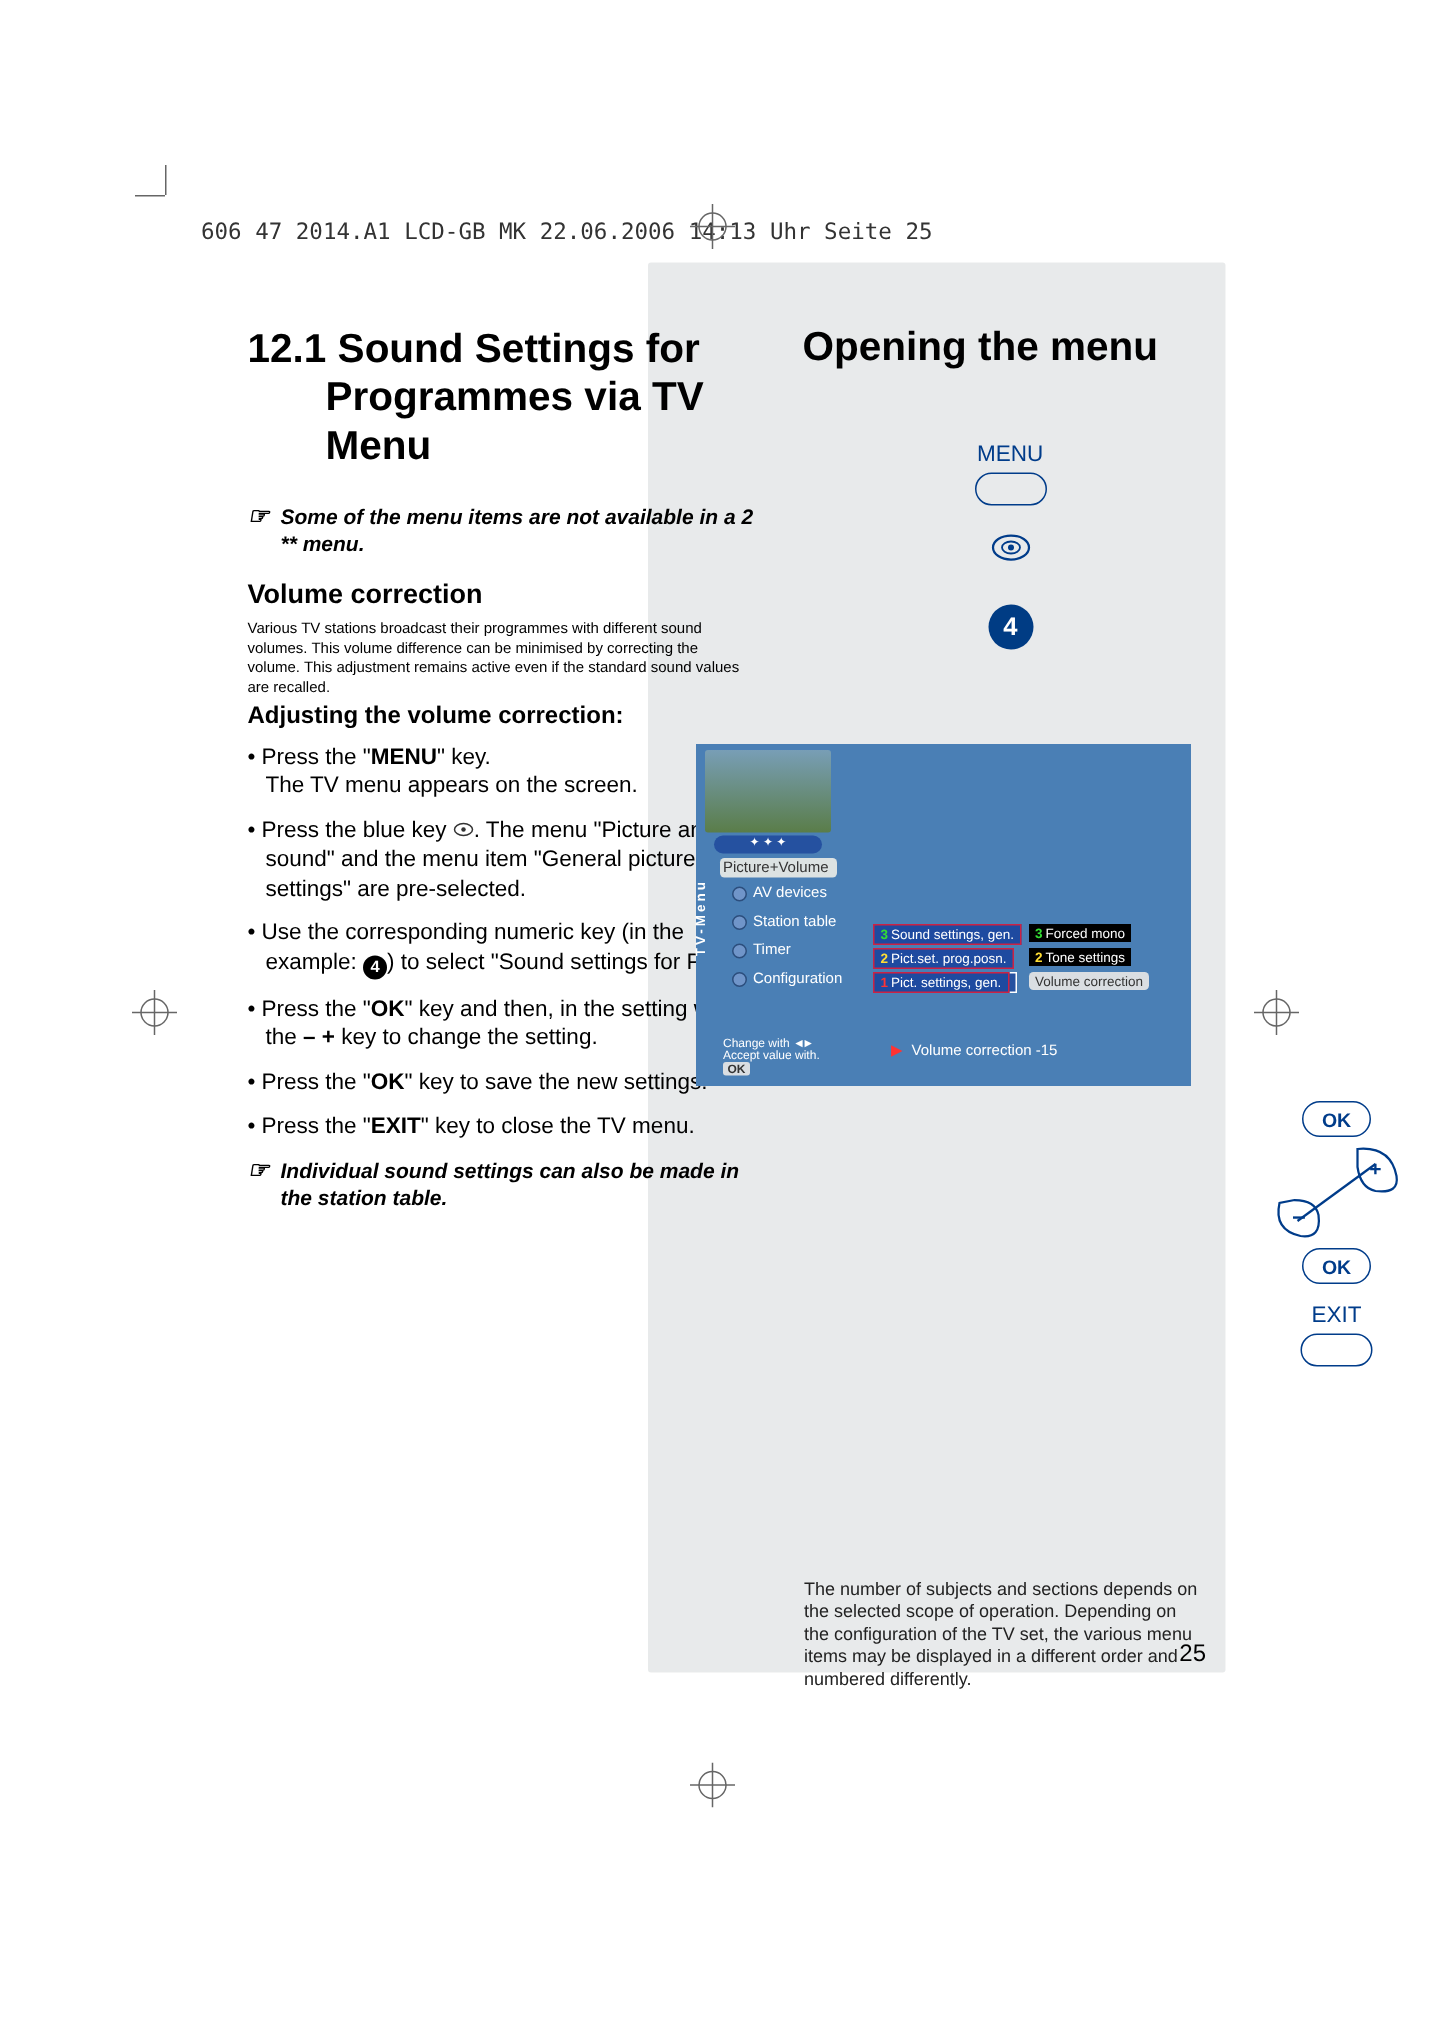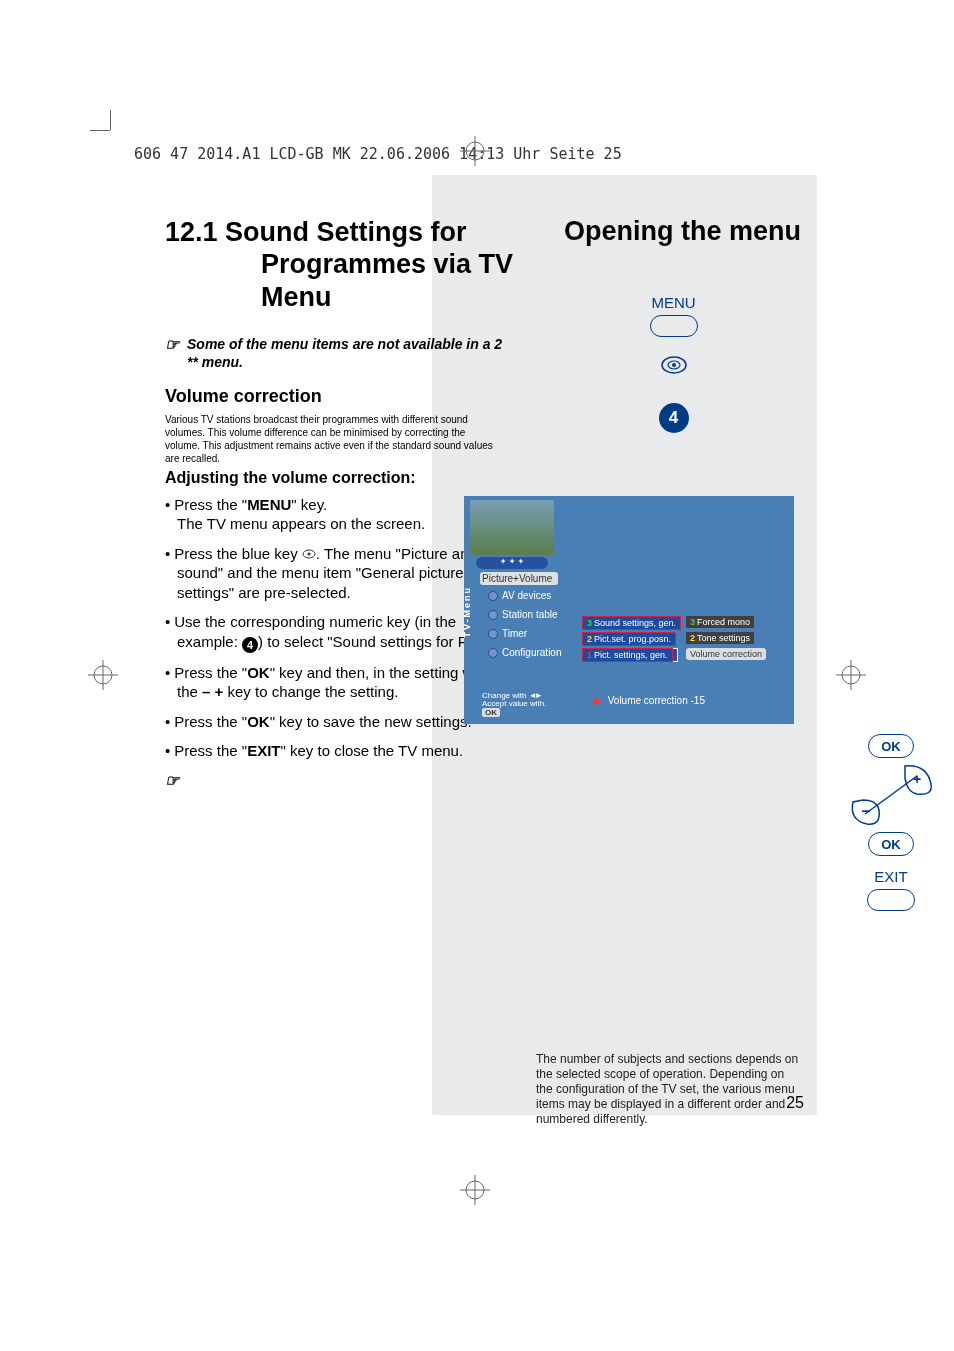--- a/index.html
+++ b/index.html
@@ -9,23 +9,23 @@
     .header-line { position: absolute; left: 134px; top: 145px; font-family: monospace; font-size: 15px; color: #333; }
     .reg-mark-top { position: absolute; left: 460px; top: 136px; }
     .reg-mark-bottom { position: absolute; left: 460px; top: 1175px; }
     .reg-svg { width: 30px; height: 30px; }
     .reg-circle { fill: none; stroke: #666; stroke-width: 1; }
     .reg-line { stroke: #666; stroke-width: 1; }
     .left-crop { position: absolute; left: 88px; top: 660px; }
     .right-crop { position: absolute; right: 88px; top: 660px; }
 
     .content { position: absolute; left: 165px; top: 216px; width: 636px; }
-    .title-row { display: flex; justify-content: space-between; align-items: flex-start; margin-bottom: 22px; cursor: default; }
+    .title-row { display: flex; justify-content: flex-start; align-items: flex-start; margin-bottom: 22px; cursor: default; }
     .section-title { font-size: 27px; font-weight: bold; line-height: 1.2; width: 370px; }
-    .section-title .line2 { margin-left: 96px; }
+    .section-title .line2 { margin-left: 52px; }
     .opening-title { font-size: 27px; font-weight: bold; }
 
     .note { margin-left: 22px; width: 322px; font-size: 14px; font-weight: bold; font-style: italic; line-height: 1.3; margin-bottom: 14px; }
     .note-icon { margin-left: -22px; float: left; font-size: 16px; }
 
     .subhead { font-size: 18px; font-weight: bold; margin: 6px 0; }
     .para { font-size: 10px; line-height: 1.3; width: 332px; margin-bottom: 4px; }
     .subhead2 { font-size: 16px; font-weight: bold; margin: 4px 0 8px; }
 
     .bullets { width: 388px; }
@@ -48,21 +48,21 @@
     .tv-stars { position: absolute; left: 12px; top: 61px; width: 72px; height: 12px; background: #2551a0; text-align: center; border-radius: 6px; font-size: 8px; }
     .tv-side-label { position: absolute; left: -2px; top: 90px; writing-mode: vertical-rl; transform: rotate(180deg); font-size: 9px; font-weight: bold; letter-spacing: 2px; }
     .tv-item { position: absolute; left: 24px; display: flex; align-items: center; gap: 4px; }
     .tv-item-dot { width: 10px; height: 10px; border-radius: 50%; background: #7095c9; border: 1px solid #2c4e7d; }
     .tv-item.highlight { left: 16px; background: #dce2e2; color: #333; padding: 1px 6px 1px 2px; border-radius: 3px; }
     .tv-sub1 { position: absolute; left: 118px; background: #1e4aa0; padding: 1px 4px; font-size: 9px; border: 1px solid #c24; }
     .tv-sub1.top { background: #2551a0; border: 1px solid #fff; margin-top: 48px; }
     .tv-numred { color: #f33; font-weight: bold; margin-right: 2px; }
     .tv-numgrn { color: #3d3; font-weight: bold; margin-right: 2px; }
     .tv-numyel { color: #fd3; font-weight: bold; margin-right: 2px; }
-    .tv-sub2 { position: absolute; left: 222px; background: #404040; padding: 1px 4px; font-size: 9px; }
+    .tv-sub2 { position: absolute; left: 222px; background: #000000; padding: 1px 4px; font-size: 9px; }
     .tv-sub2.highlight { background: #dadee2; color: #333; border-radius: 3px; }
     .tv-footer { position: absolute; left: 6px; bottom: 6px; font-size: 8px; line-height: 1.1; margin-left: 12px; }
     .tv-ok { background: #dadee2; color: #333; padding: 0 3px; border-radius: 2px; font-weight: bold; }
     .tv-status { position: absolute; left: 130px; bottom: 18px; font-size: 10px; }
     .tv-status-arrow { color: #f33; font-size: 10px; margin-right: 6px; }
 
     
     .ok-block { position: absolute; right: 8px; top: 734px; width: 110px; }
     .oval { width: 46px; height: 24px; border: 1.5px solid #003c8a; border-radius: 12px; display: flex; justify-content: center; align-items: center; font-size: 13px; font-weight: bold; color: #003c8a; margin: 0 auto; }
     .pm-svg { display: block; margin: 4px auto 4px; }
@@ -144,20 +144,21 @@
   </div>
 
   <div class="bullets">
     <div class="bullet"><span class="dot">•</span><span>Press the "</span><b>OK</b><span>" key and then, in the setting widow, use the </span><b>– +</b><span> key to change the setting.</span></div>
     <div class="bullet"><span class="dot">•</span><span>Press the "</span><b>OK</b><span>" key to save the new settings.</span></div>
     <div class="bullet"><span class="dot">•</span><span>Press the "</span><b>EXIT</b><span>" key to close the TV menu.</span></div>
   </div>
 
   <div class="note">
     <span class="note-icon">☞</span>
+    <span>Individual sound settings can also be made in the station table.</span>
   </div>
 
   <div class="right-col">
     <div class="menu-label">MENU</div>
     <div class="remote-btn"></div>
     <div class="blue-key">
       <svg width="28" height="28" viewBox="0 0 28 28">
           <ellipse cx="14" cy="14" rx="12" ry="8" fill="none" stroke="#003c8a" stroke-width="1.5"></ellipse>
           <ellipse cx="14" cy="14" rx="6" ry="4" fill="none" stroke="#003c8a" stroke-width="1.2"></ellipse>
           <circle cx="14" cy="14" r="2" fill="#003c8a"></circle>

